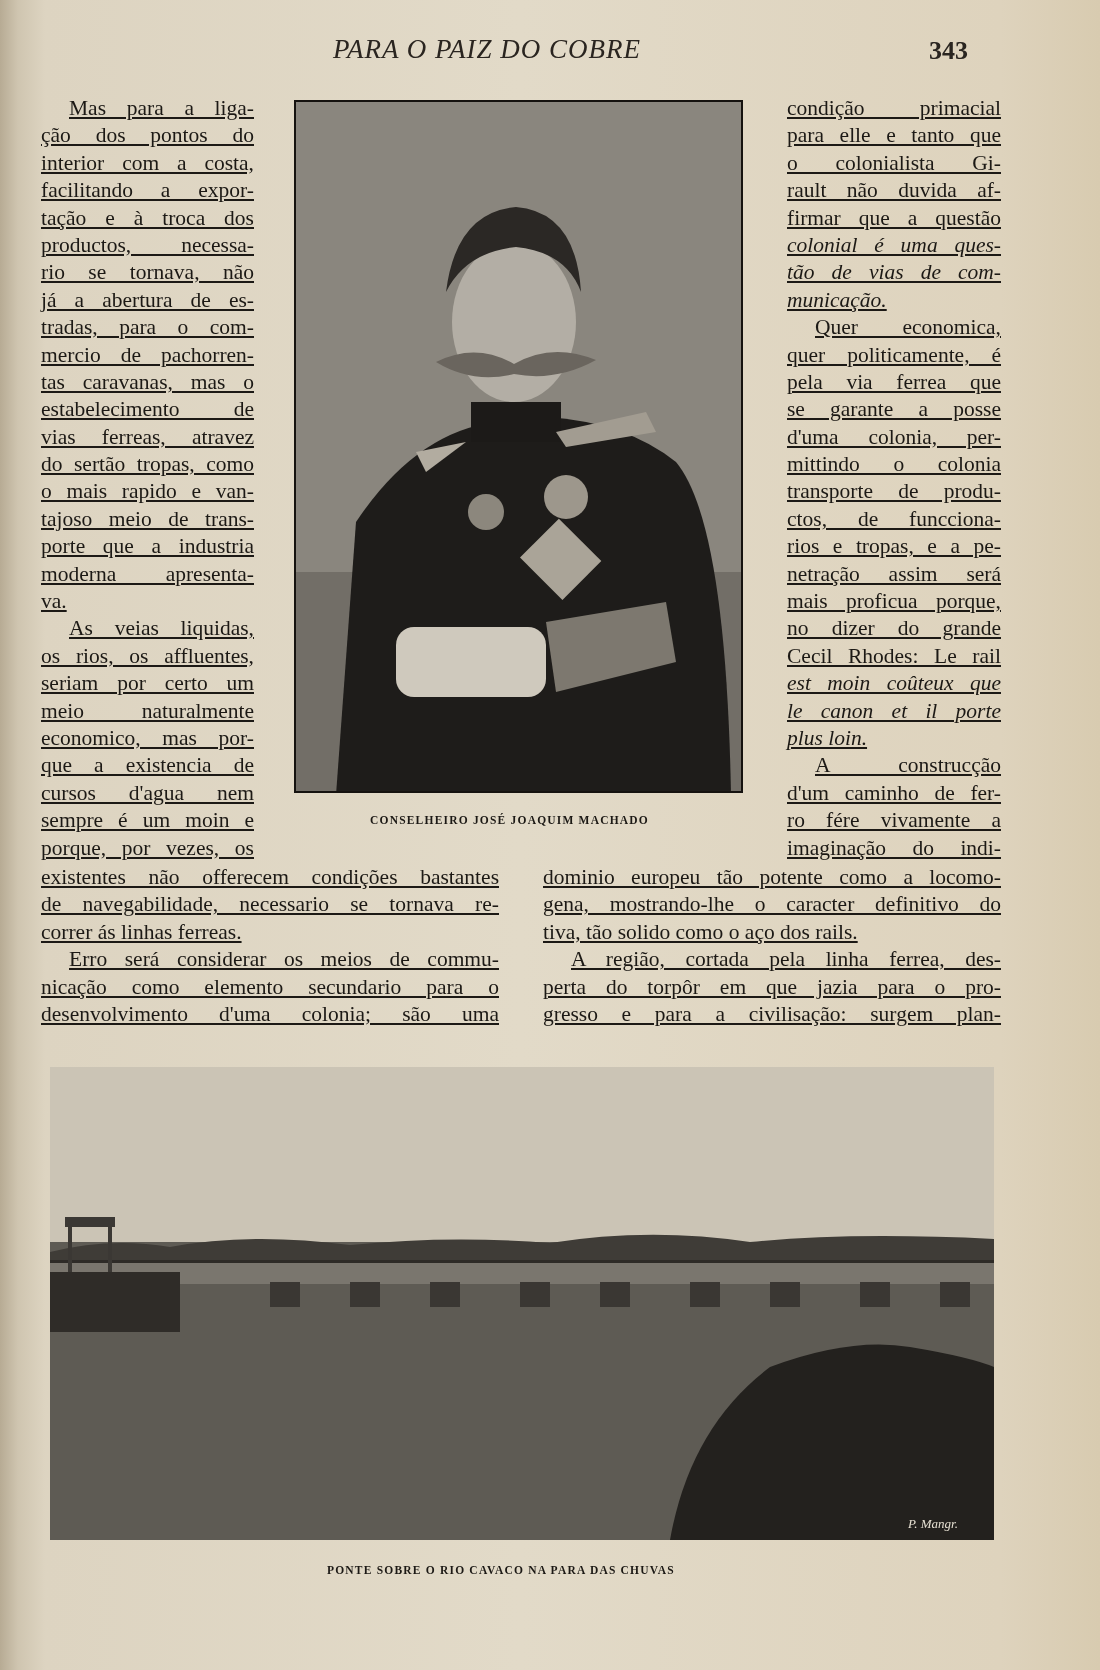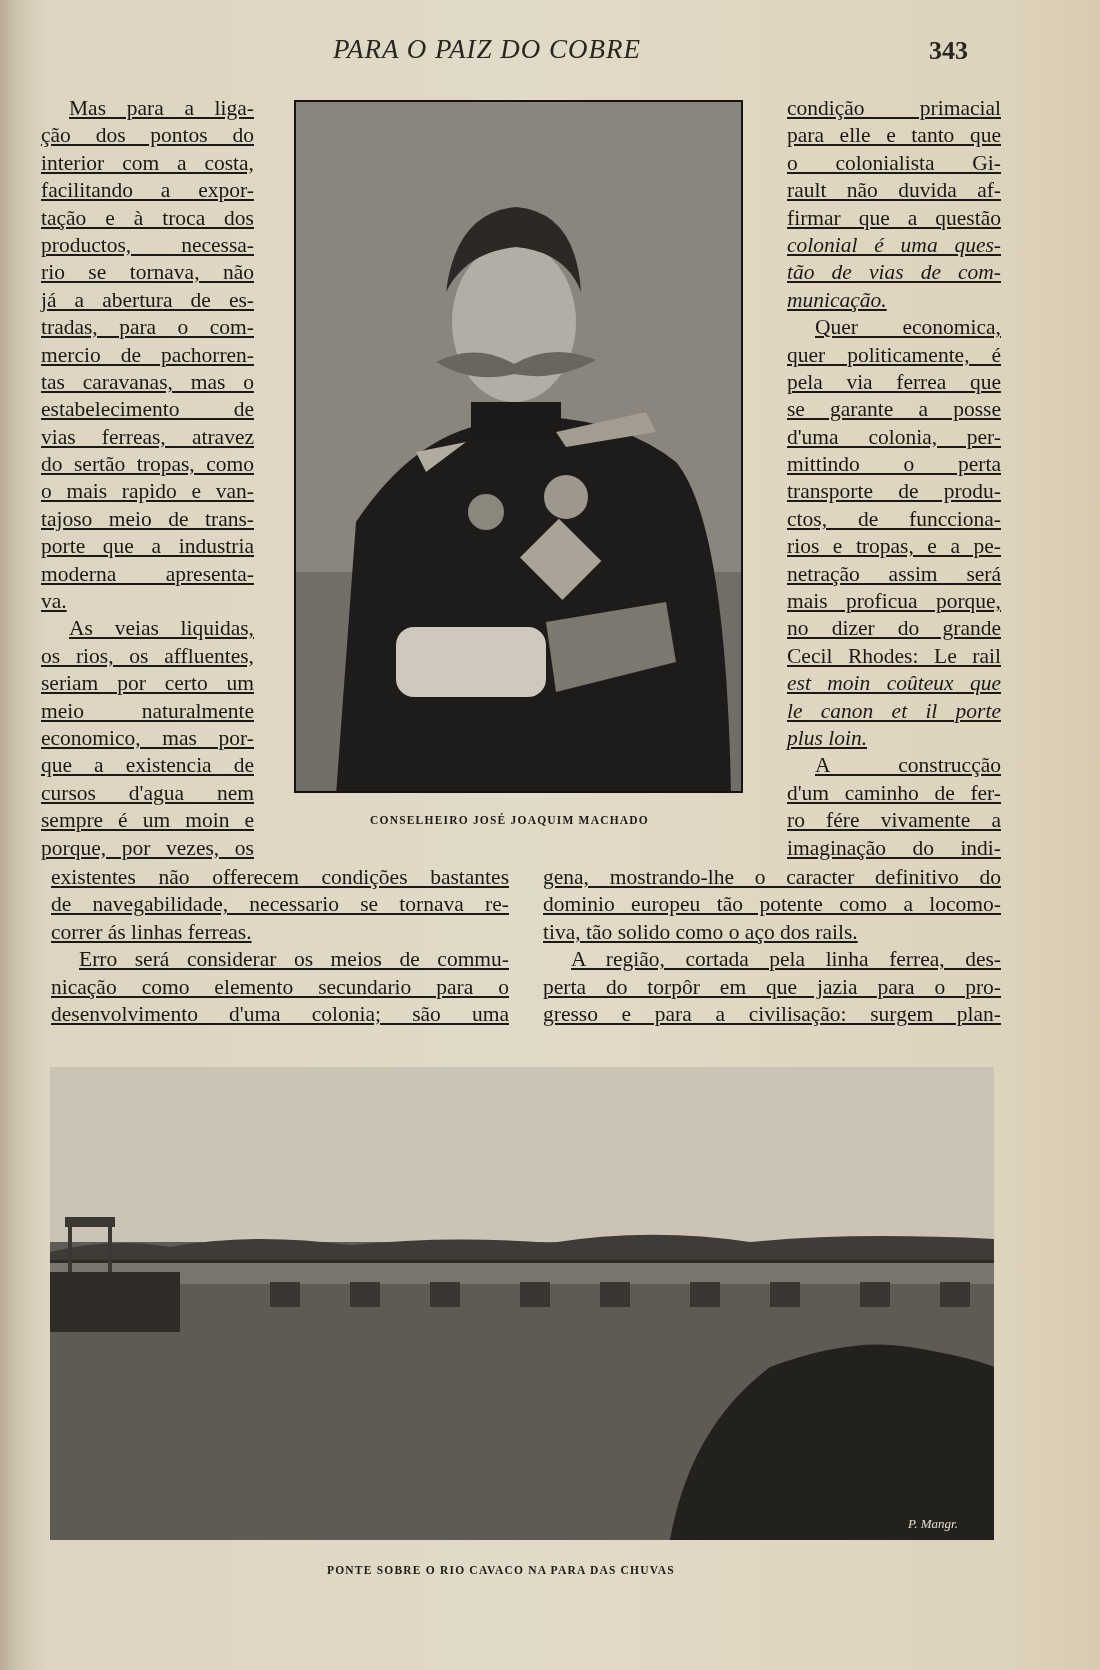--- a/index.html
+++ b/index.html
@@ -16,21 +16,21 @@
     left: 333px; top: 34px; font-size: 27px; font-style: italic; letter-spacing: 1px;
     color: #2a2520;
   }
   .page-number { left: 929px; top: 36px; font-size: 26px; color: #2a2520; font-weight: bold; }
   .col { font-size: 21.5px; line-height: 27.4px; text-align: justify; text-decoration: underline; }
   .col .ln { display: block; text-align: justify; text-align-last: justify; white-space: nowrap; height: 27.4px; }
   .col .ln.last { text-align-last: left; }
   .col .ind { padding-left: 28px; }
   .left-col { left: 41px; top: 95px; width: 213px; }
   .right-col { left: 787px; top: 95px; width: 214px; }
-  .wide-left { left: 41px; top: 864px; width: 458px; margin-left: 10px; }
+  .wide-left { left: 41px; top: 864px; width: 458px; }
   .wide-right { left: 543px; top: 864px; width: 458px; }
   .photo {
     background: #4d4a45; border: 2px solid #15120f; box-sizing: border-box; overflow: hidden;
   }
   .portrait { left: 294px; top: 100px; width: 449px; height: 693px;
     background: linear-gradient(180deg, #8f8b84 0%, #838079 40%, #6f6c66 55%, #3a3632 70%, #22201d 100%);
   }
   .bridge-photo { left: 50px; top: 1067px; width: 944px; height: 473px;
     background: linear-gradient(180deg, #cfc8ba 0%, #c4bdae 55%, #4c4a45 56%, #6a675f 65%, #5f5c55 85%, #55524c 100%);
     border: none;
@@ -104,21 +104,21 @@
   <span class="ln">rault não duvida af-</span>
   <span class="ln">firmar que a questão</span>
   <span class="ln" style="font-style:italic">colonial é uma ques-</span>
   <span class="ln" style="font-style:italic">tão de vias de com-</span>
   <span class="ln last" style="font-style:italic">municação.</span>
   <span class="ln ind">Quer economica,</span>
   <span class="ln">quer politicamente, é</span>
   <span class="ln">pela via ferrea que</span>
   <span class="ln">se garante a posse</span>
   <span class="ln">d'uma colonia, per-</span>
-  <span class="ln">mittindo o perta</span>
+  <span class="ln">mittindo o colonia</span>
   <span class="ln">transporte de produ-</span>
   <span class="ln">ctos, de funcciona-</span>
   <span class="ln">rios e tropas, e a pe-</span>
   <span class="ln">netração assim será</span>
   <span class="ln">mais proficua porque,</span>
   <span class="ln">no dizer do grande</span>
   <span class="ln">Cecil Rhodes: Le rail</span>
   <span class="ln" style="font-style:italic">est moin coûteux que</span>
   <span class="ln" style="font-style:italic">le canon et il porte</span>
   <span class="ln last" style="font-style:italic">plus loin.</span>
@@ -131,22 +131,22 @@
 <div class="abs col wide-left">
   <span class="ln">existentes não offerecem condições bastantes</span>
   <span class="ln">de navegabilidade, necessario se tornava re-</span>
   <span class="ln last">correr ás linhas ferreas.</span>
   <span class="ln ind">Erro será considerar os meios de commu-</span>
   <span class="ln">nicação como elemento secundario para o</span>
   <span class="ln">desenvolvimento d'uma colonia; são uma</span>
 </div>
 
 <div class="abs col wide-right">
+  <span class="ln">dominio europeu tão potente como a locomo-</span>
   <span class="ln">gena, mostrando-lhe o caracter definitivo do</span>
-  <span class="ln">dominio europeu tão potente como a locomo-</span>
   <span class="ln last">tiva, tão solido como o aço dos rails.</span>
   <span class="ln ind">A região, cortada pela linha ferrea, des-</span>
   <span class="ln">perta do torpôr em que jazia para o pro-</span>
   <span class="ln">gresso e para a civilisação: surgem plan-</span>
 </div>
 
 <div class="abs photo bridge-photo">
   <svg width="944" height="473" viewBox="0 0 944 473">
     <rect x="0" y="0" width="944" height="473" fill="#cbc4b5"></rect>
     <rect x="0" y="175" width="944" height="298" fill="#5e5b54"></rect>

